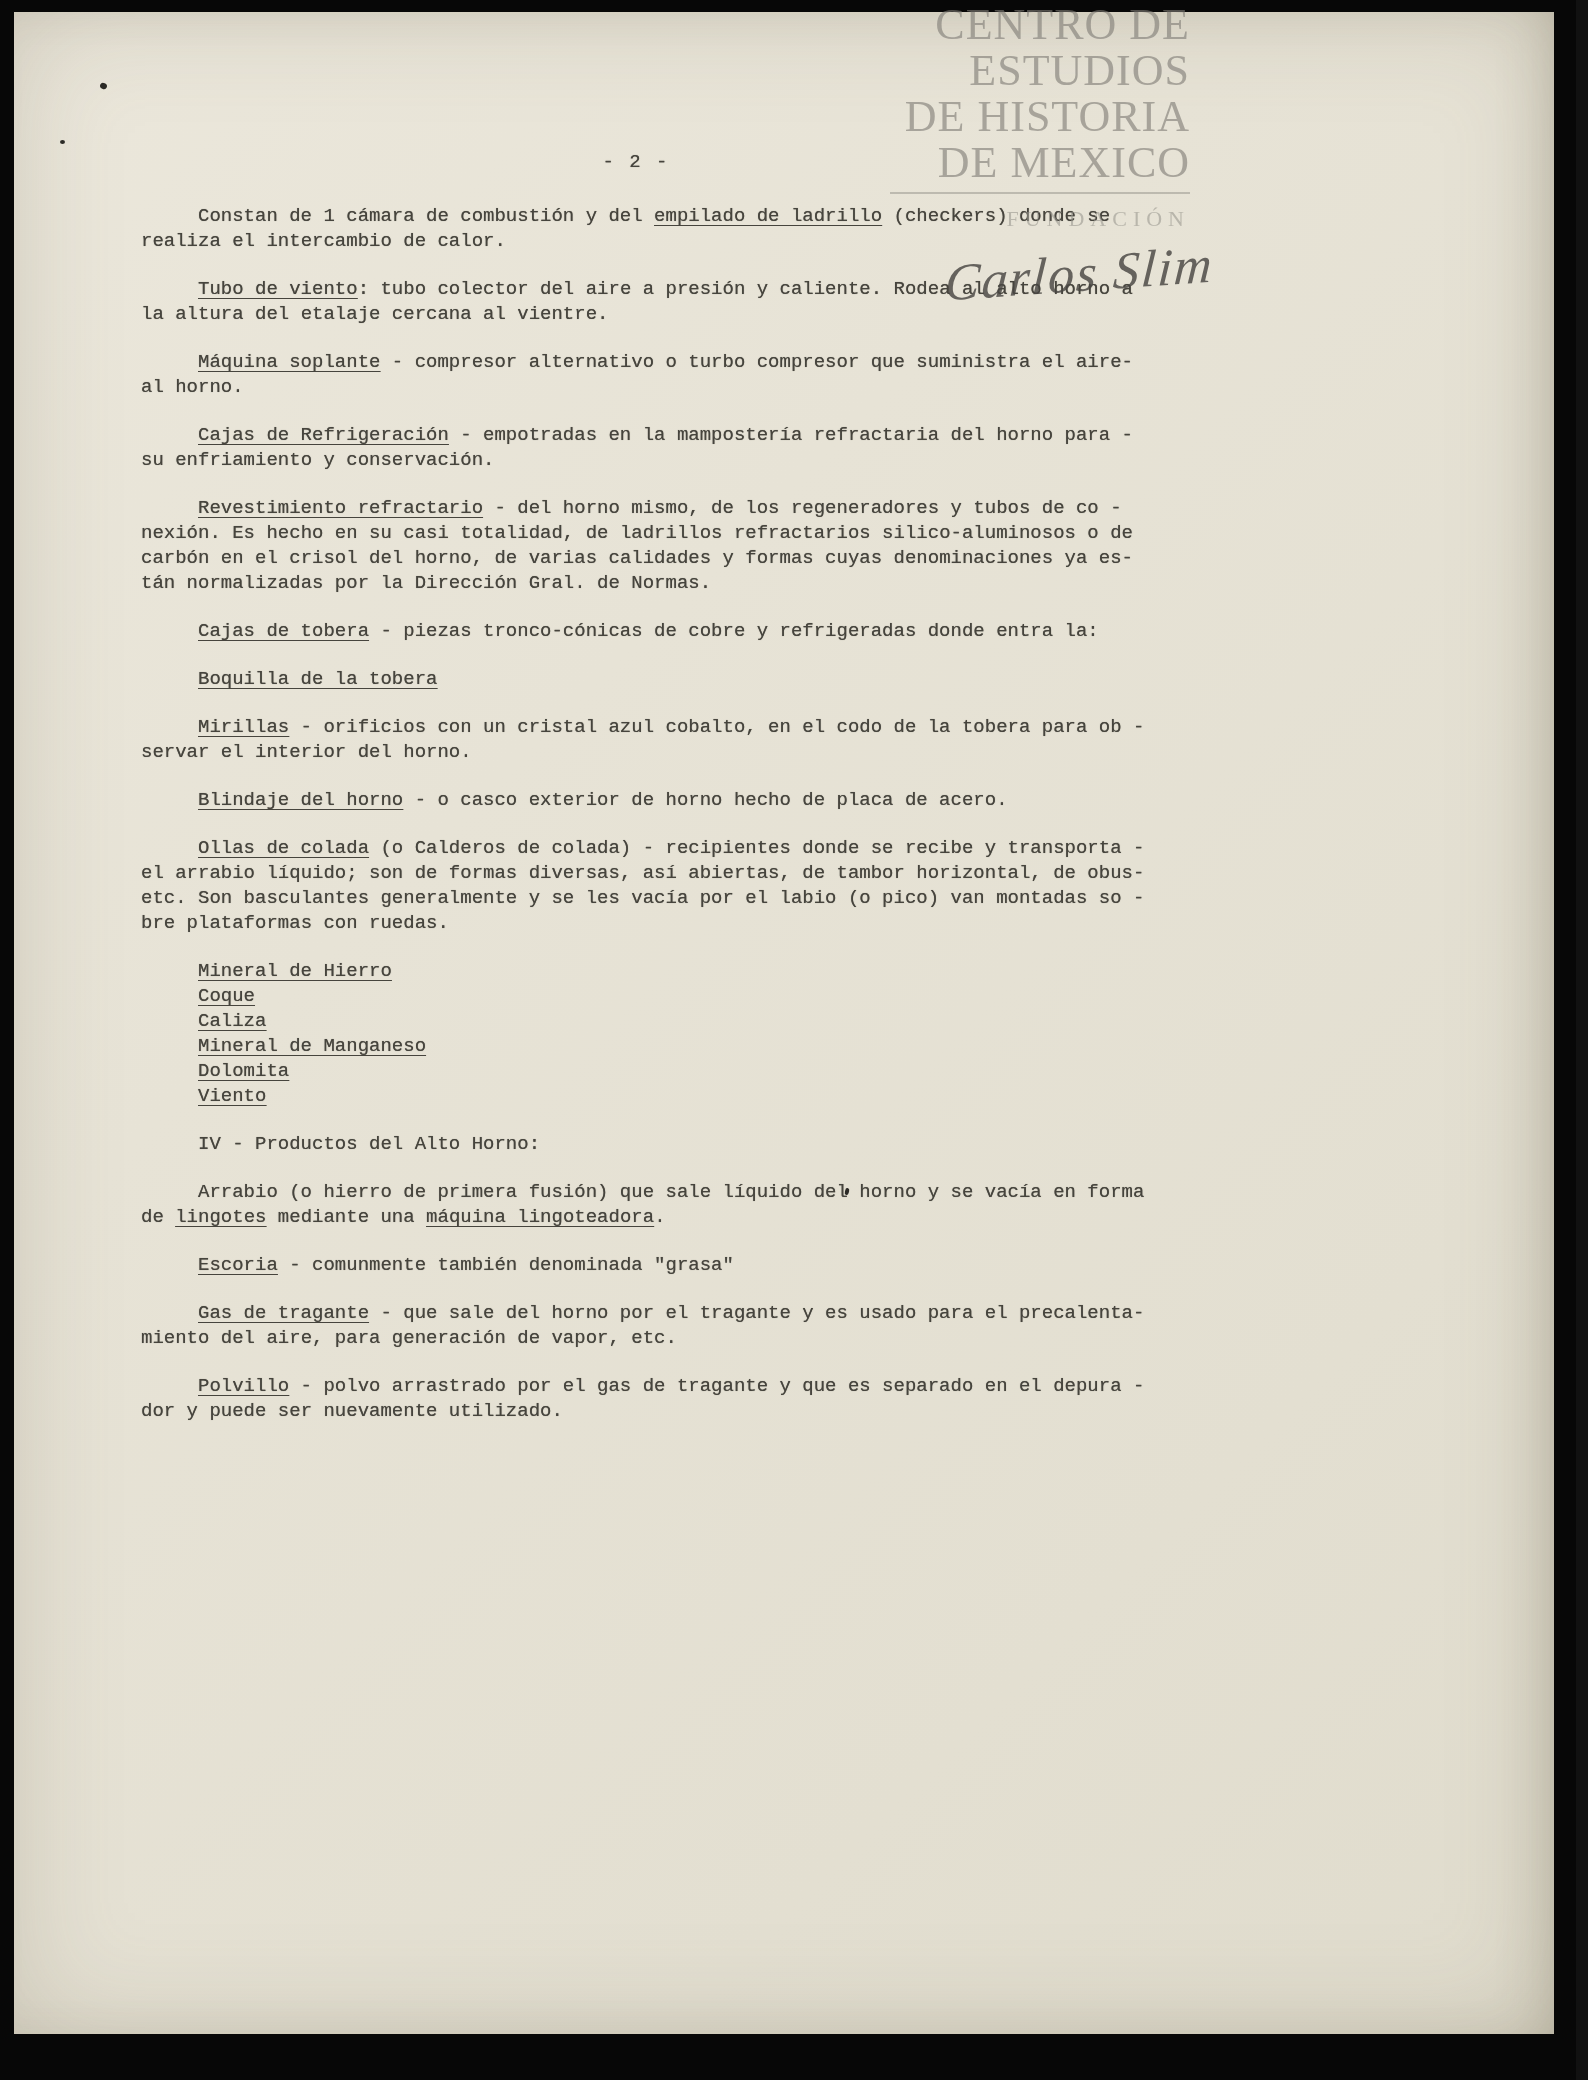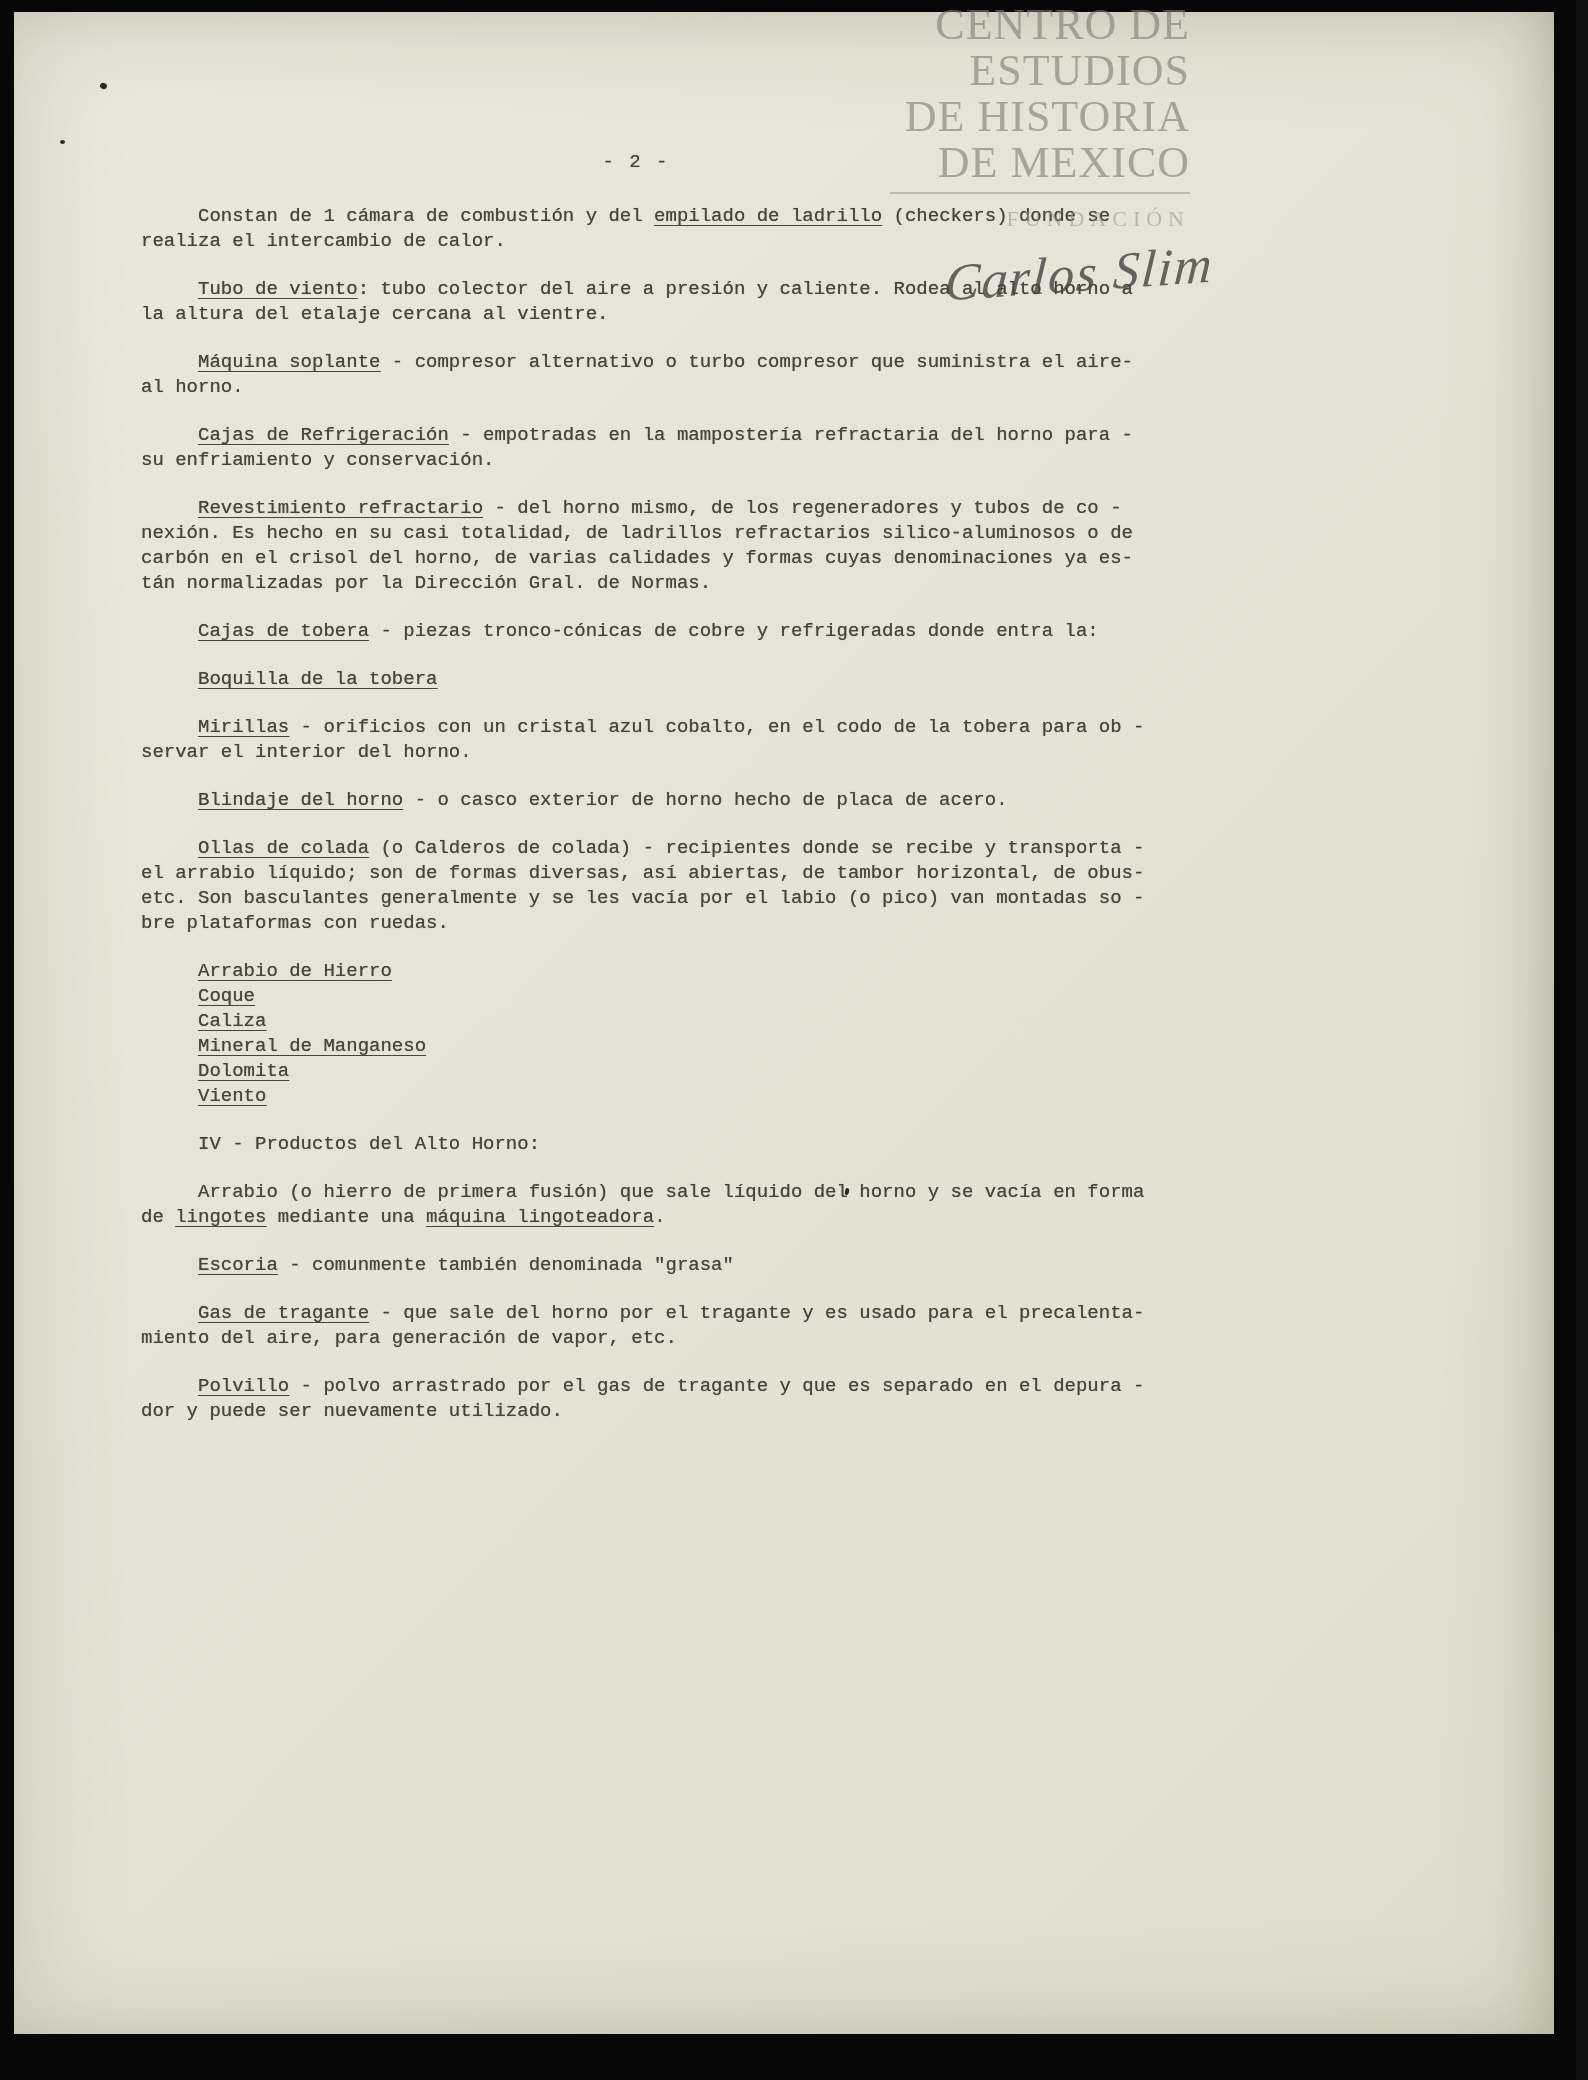--- a/index.html
+++ b/index.html
@@ -149,21 +149,21 @@
         <div class="block">
           <div class="line indent"><span class="u">Blindaje del horno</span><span> - o casco exterior de horno hecho de placa de acero.</span></div>
         </div>
         <div class="block">
           <div class="line indent"><span class="u">Ollas de colada</span><span> (o Calderos de colada) - recipientes donde se recibe y transporta -</span></div>
           <div class="line"><span>el arrabio líquido; son de formas diversas, así abiertas, de tambor horizontal, de obus-</span></div>
           <div class="line"><span>etc. Son basculantes generalmente y se les vacía por el labio (o pico) van montadas so -</span></div>
           <div class="line"><span>bre plataformas con ruedas.</span></div>
         </div>
         <div class="block">
-          <div class="line indent"><span class="u">Arrabio de Hierro</span></div>
+          <div class="line indent"><span class="u">Mineral de Hierro</span></div>
           <div class="line indent"><span class="u">Coque</span></div>
           <div class="line indent"><span class="u">Caliza</span></div>
           <div class="line indent"><span class="u">Mineral de Manganeso</span></div>
           <div class="line indent"><span class="u">Dolomita</span></div>
           <div class="line indent"><span class="u">Viento</span></div>
         </div>
         <div class="block">
           <div class="line indent"><span>IV - Productos del Alto Horno:</span></div>
         </div>
         <div class="block">

